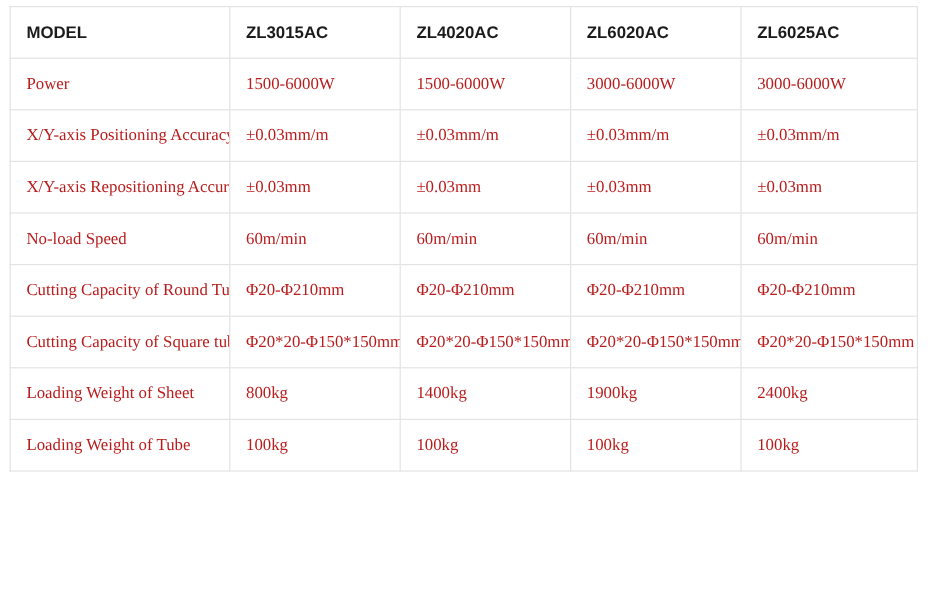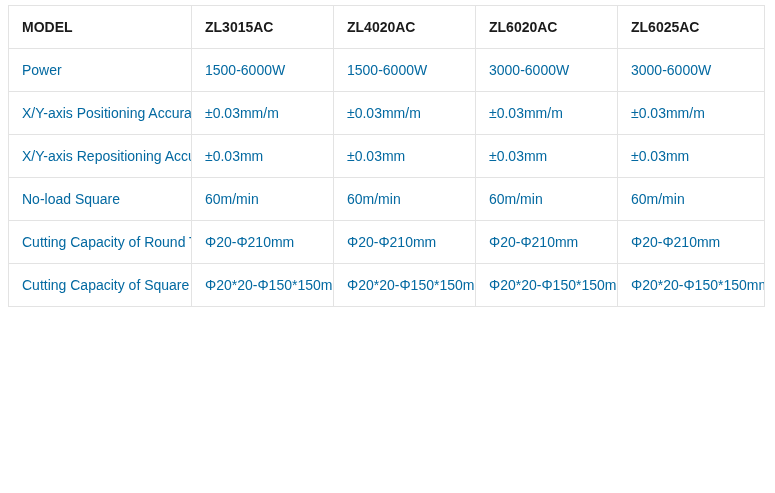--- a/index.html
+++ b/index.html
@@ -33,22 +33,23 @@
     overflow: hidden;
     box-sizing: border-box;
     height: 43px;
     background: #ffffff;
   }
   table.spec-table th {
     color: #1b1b1b;
     font-weight: 700;
   }
   table.spec-table td {
-    color: #0369a1;
+    color: #b91c1c;
     font-weight: 400;
+    font-family: Liberation Serif, serif;
   }
   col.c-label { width: 183px; }
   col.c-m1 { width: 142px; }
   col.c-m2 { width: 142px; }
   col.c-m3 { width: 142px; }
   col.c-m4 { width: 147px; }
 </style>
 </head>
 <body>
 
@@ -86,35 +87,49 @@
         <td>±0.03mm/m</td>
       </tr>
       <tr>
         <td>X/Y-axis Repositioning Accuracy</td>
         <td>±0.03mm</td>
         <td>±0.03mm</td>
         <td>±0.03mm</td>
         <td>±0.03mm</td>
       </tr>
       <tr>
-        <td>No-load Square</td>
+        <td>No-load Speed</td>
         <td>60m/min</td>
         <td>60m/min</td>
         <td>60m/min</td>
         <td>60m/min</td>
       </tr>
       <tr>
         <td>Cutting Capacity of Round Tube</td>
         <td>Φ20-Φ210mm</td>
         <td>Φ20-Φ210mm</td>
         <td>Φ20-Φ210mm</td>
         <td>Φ20-Φ210mm</td>
       </tr>
       <tr>
         <td>Cutting Capacity of Square tube</td>
         <td>Φ20*20-Φ150*150mm</td>
         <td>Φ20*20-Φ150*150mm</td>
         <td>Φ20*20-Φ150*150mm</td>
         <td>Φ20*20-Φ150*150mm</td>
       </tr>
+      <tr>
+        <td>Loading Weight of Sheet</td>
+        <td>800kg</td>
+        <td>1400kg</td>
+        <td>1900kg</td>
+        <td>2400kg</td>
+      </tr>
+      <tr>
+        <td>Loading Weight of Tube</td>
+        <td>100kg</td>
+        <td>100kg</td>
+        <td>100kg</td>
+        <td>100kg</td>
+      </tr>
     </tbody>
   </table>
 </div>
 
 </body></html>

